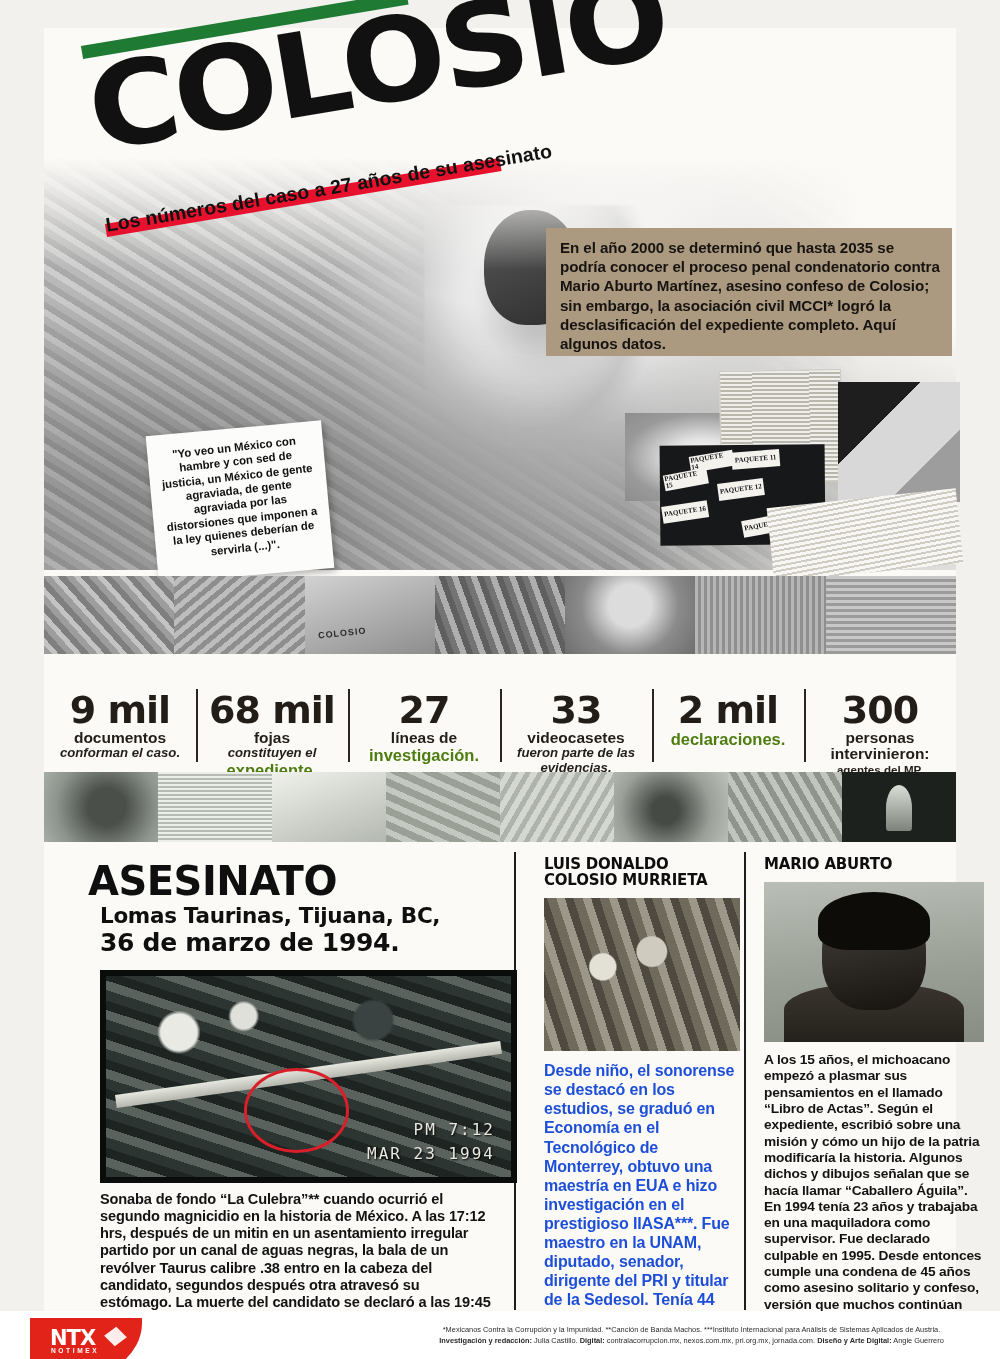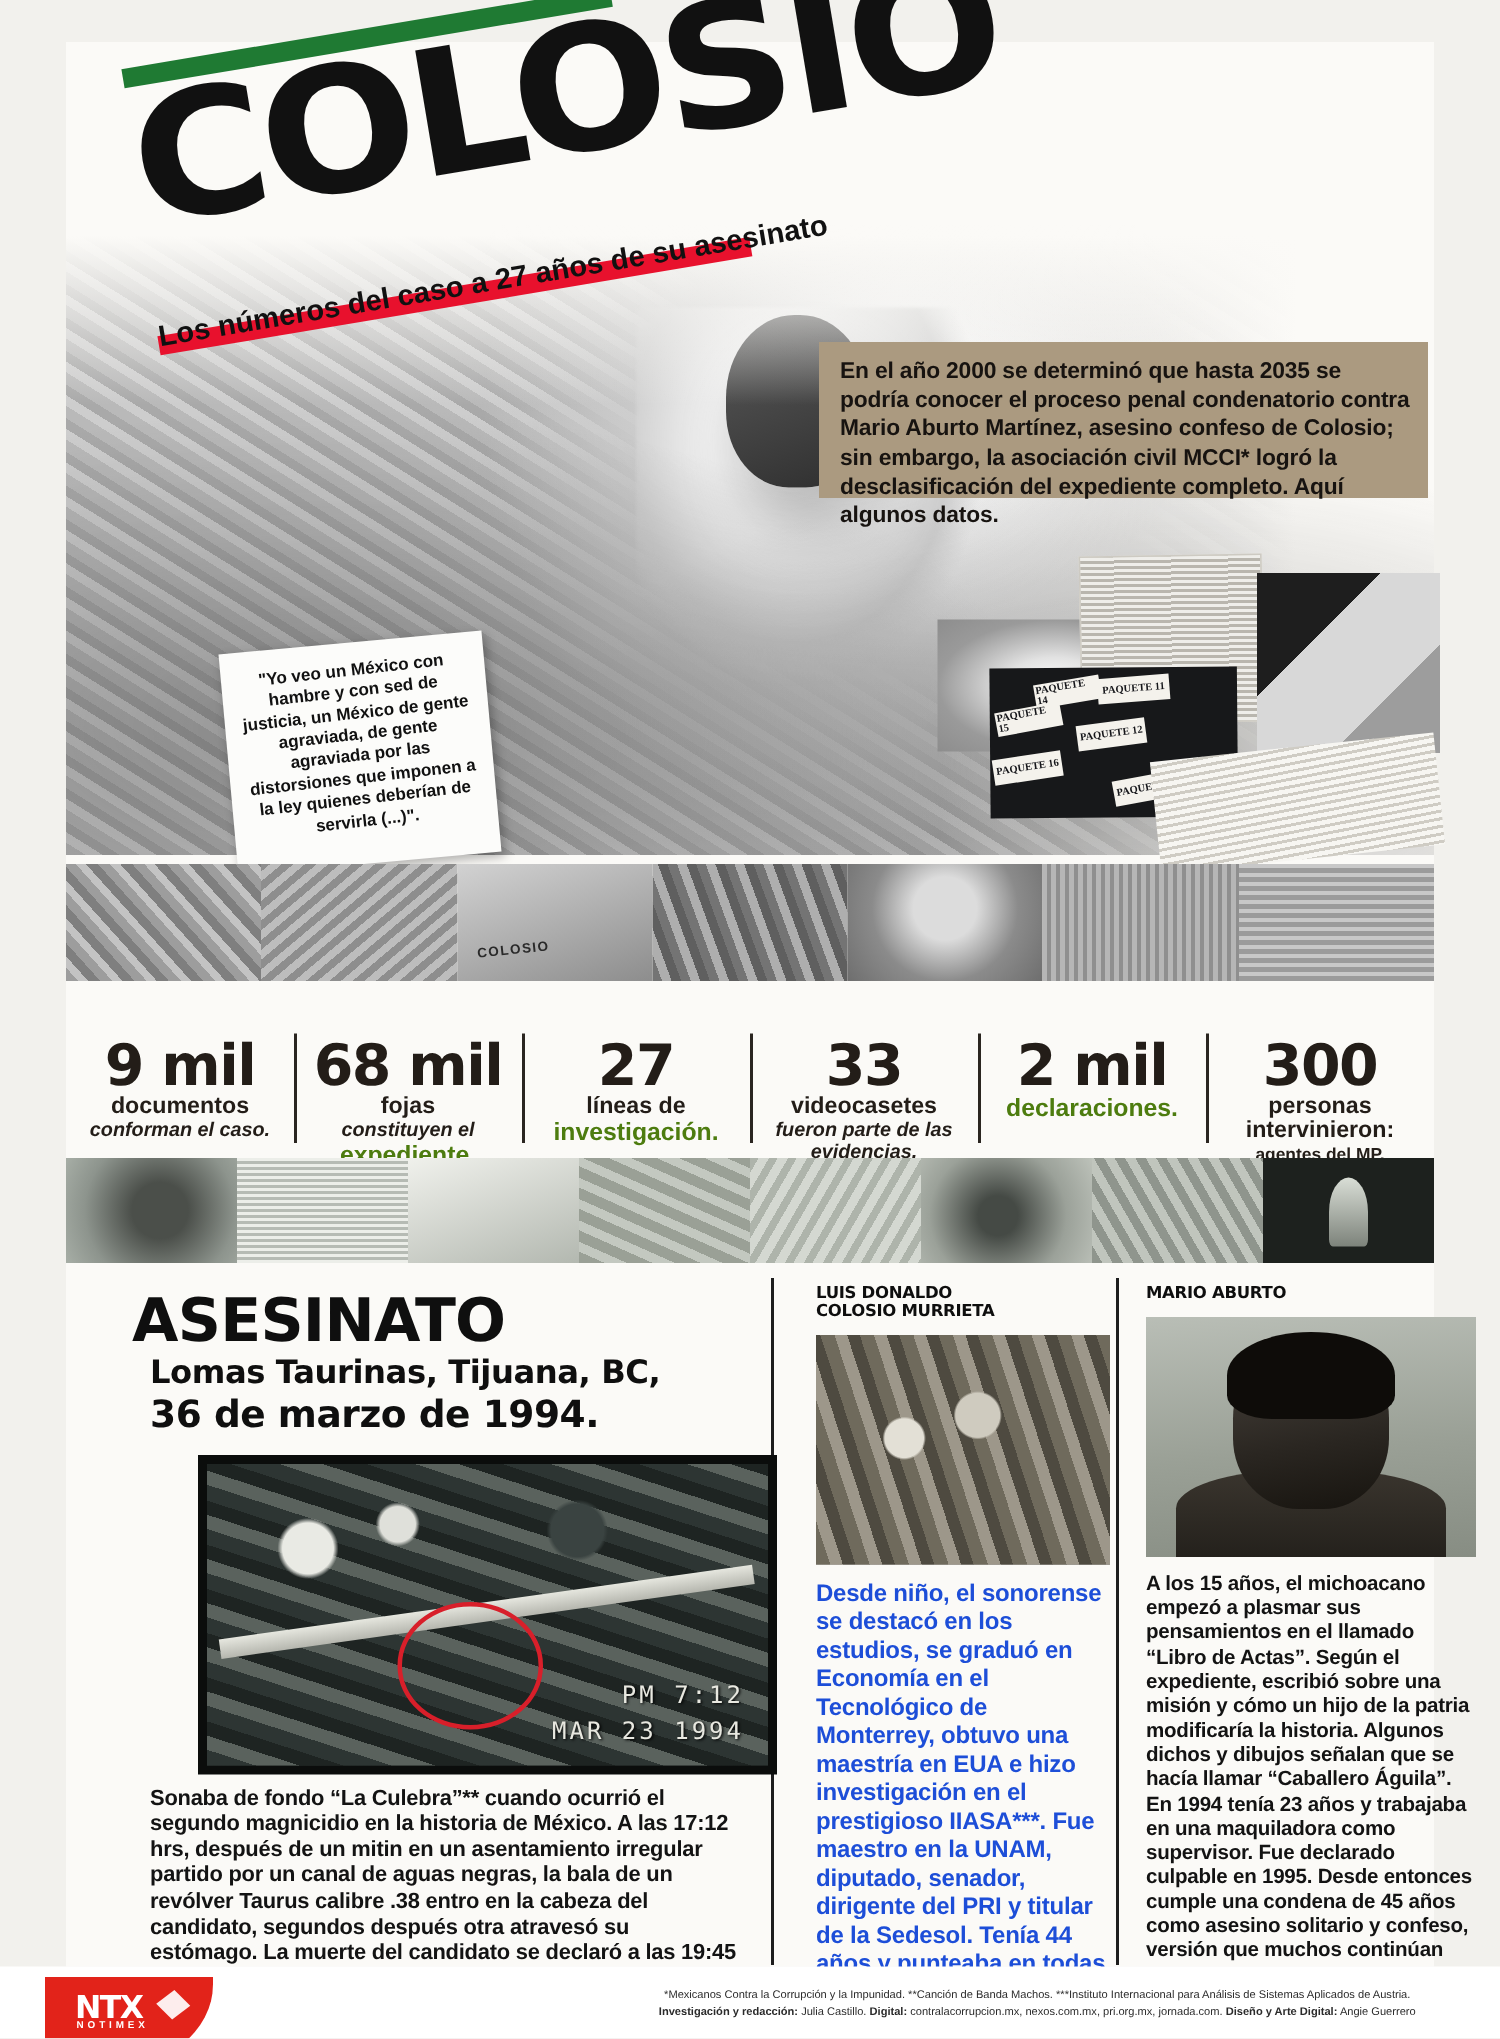--- a/index.html
+++ b/index.html
@@ -49,21 +49,21 @@
     background:linear-gradient(160deg,#5d5d5d,#2e2e2e);
     box-shadow: 10px 30px 40px rgba(0,0,0,.25);
   }
   .hero-white-fade{ position:absolute; right:0; top:0; width:330px; height:420px;
       background:linear-gradient(90deg, rgba(251,250,247,0), #fbfaf7 72%); }
   .hero-top-fade{ position:absolute; left:0; top:0; width:912px; height:120px;
       background:linear-gradient(180deg, #fbfaf7 6%, rgba(251,250,247,0)); }
 
   
   .intro-box{
-    position:absolute; left:546px; top:228px; width:406px; height:104px;
+    position:absolute; left:546px; top:228px; width:406px; height:128px;
     background:#ab9a80; padding:10px 12px 8px 14px;
     color:#171310; font-size:15.2px; font-weight:bold; line-height:1.265;
     letter-spacing:-.1px;
   }
 
   
   .quote-card{
     position:absolute; left:152px; top:428px; width:176px; height:148px;
     background:#fcfcfa; transform:rotate(-5.2deg);
     box-shadow:2px 3px 7px rgba(0,0,0,.3);
@@ -114,42 +114,42 @@
 
   
   .lower{ position:absolute; left:44px; top:848px; width:912px; height:468px; }
   .sep-v{ position:absolute; top:4px; bottom:6px; width:2px; background:#1d1d1d; }
 
   .asesinato-h1{ position:absolute; left:44px; top:10px; font-size:40px; font-weight:bold;
      color:#0f0f0f; letter-spacing:-.5px; font-family:"DejaVu Sans", sans-serif; }
   .asesinato-h2{ position:absolute; left:56px; top:56px; font-size:21.5px; font-weight:bold;
      color:#0f0f0f; line-height:1.14; letter-spacing:-.3px; font-family:"DejaVu Sans", sans-serif; }
 
-  .video-still{ position:absolute; left:56px; top:122px; width:386px; height:213px;
-     background:#0b0d0c; overflow:hidden;margin-left:32px; }
+  .video-still{ position:absolute; left:56px; top:122px; width:417px; height:213px;
+     background:#0b0d0c; overflow:hidden; }
   .vs-img{ position:absolute; left:6px; top:6px; right:6px; bottom:6px;
      background:
        radial-gradient(circle at 18% 28%, #e9eae4 0 5%, transparent 6%),
        radial-gradient(circle at 34% 20%, #dfe0da 0 4%, transparent 5%),
        radial-gradient(circle at 66% 22%, #3a4341 0 6%, transparent 7%),
        repeating-linear-gradient(18deg, #2d3533 0 10px, #5a625d 10px 19px, #1e2422 19px 28px),
        linear-gradient(160deg,#46514d,#1a201e); }
   .vs-rail{ position:absolute; left:2%; top:46%; width:96%; height:13px;
      background:linear-gradient(180deg,#e6e7df,#b5b6ae); transform:rotate(-8deg); }
   .vs-circle{ position:absolute; left:34%; top:46%; width:26%; height:42%;
      border:3px solid #d81f2a; border-radius:50%; }
   .vs-ts1{ position:absolute; right:16px; bottom:38px; font-family:"DejaVu Sans Mono", monospace;
      font-size:16px; color:#e8e8e0; letter-spacing:2px; text-shadow:1px 1px 2px #000; }
   .vs-ts2{ position:absolute; right:16px; bottom:14px; font-family:"DejaVu Sans Mono", monospace;
      font-size:16px; color:#e8e8e0; letter-spacing:2px; text-shadow:1px 1px 2px #000; }
 
   .asesinato-body{ position:absolute; left:56px; top:343px; width:392px;
      font-size:14.6px; font-weight:bold; color:#131313; line-height:1.175; letter-spacing:-.15px; }
 
-  .colhead{ font-size:11px; font-weight:bold; color:#0e0e0e; line-height:1.08;
+  .colhead{ font-size:15px; font-weight:bold; color:#0e0e0e; line-height:1.08;
      letter-spacing:-.2px; font-family:"DejaVu Sans", sans-serif; }
 
   .c2{ position:absolute; left:500px; top:8px; width:196px; }
   .c2 .photo{ margin-top:10px; width:196px; height:153px; overflow:hidden;
      background:
        radial-gradient(circle at 30% 45%, #e3e0d6 0 8%, transparent 9%),
        radial-gradient(circle at 55% 35%, #cfcbbf 0 10%, transparent 11%),
        repeating-linear-gradient(72deg,#6f6a5c 0 9px,#9d978a 9px 17px,#4e4a40 17px 25px),
        linear-gradient(150deg,#8a8478,#3f3b34); }
   .c2 .body{ margin-top:10px; font-size:16px; font-weight:bold; color:#1d4ed8;

